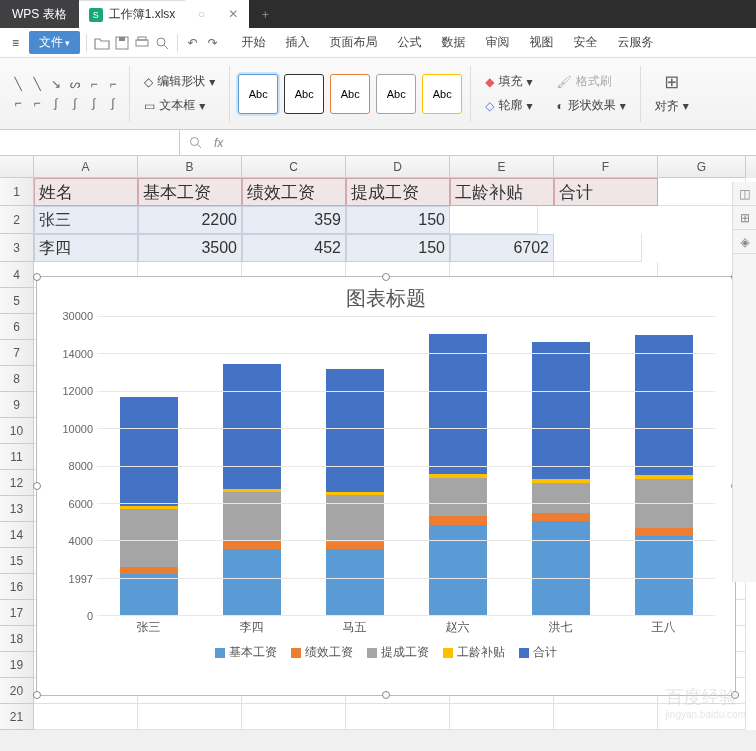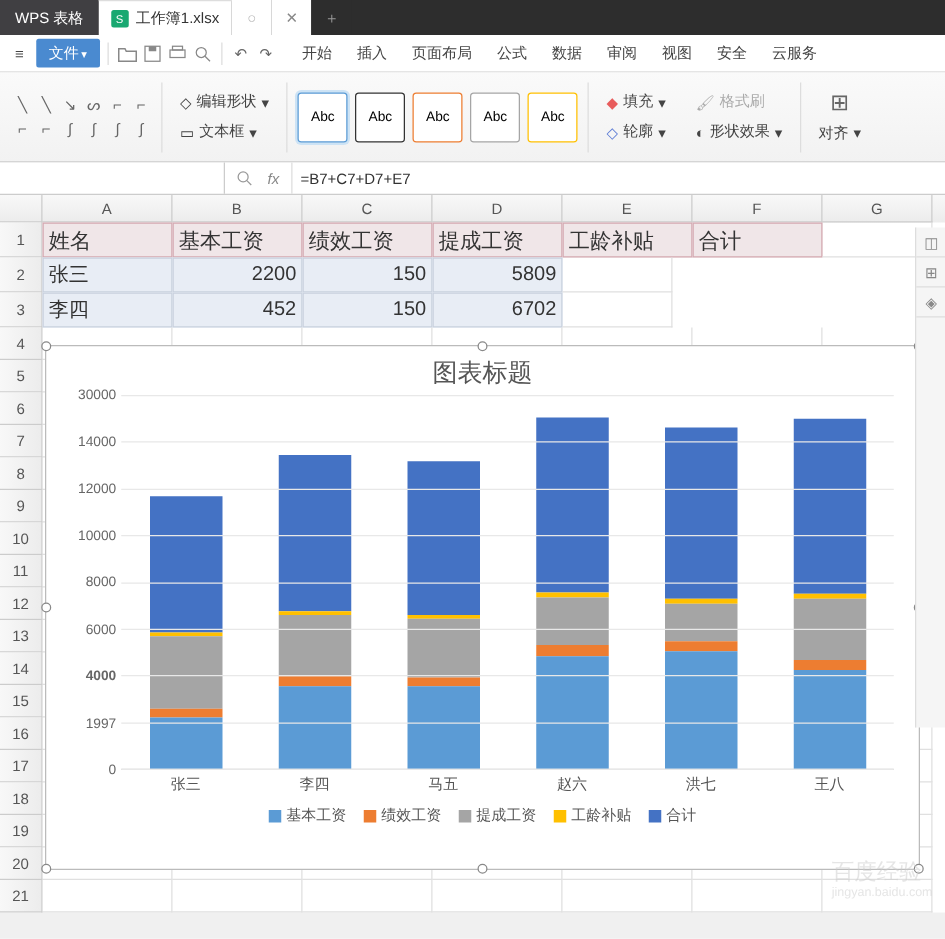--- a/index.html
+++ b/index.html
@@ -200,21 +200,20 @@
   <div class="name-box"></div>
   <div class="fb-btns">
     <div class="fb-btn">
       <svg width="14" height="14">
           <circle cx="5.5" cy="5.5" r="4" fill="none" stroke="#999"></circle>
           <line x1="8.5" y1="8.5" x2="12" y2="12" stroke="#999"></line>
         </svg>
     </div>
     <span class="fx-label">fx</span>
   </div>
-  <div class="formula-input">=B7+C7+D7+E7</div>
 </div>
 
 <div class="sheet-area">
   <div class="col-headers">
     <div class="corner"></div>
     <div class="col-h" style="width:104px">A</div>
     <div class="col-h" style="width:104px">B</div>
     <div class="col-h" style="width:104px">C</div>
     <div class="col-h" style="width:104px">D</div>
     <div class="col-h" style="width:104px">E</div>
@@ -229,27 +228,28 @@
         <div class="cell hdr-cell" style="width: 104px;">绩效工资</div>
         <div class="cell hdr-cell" style="width: 104px;">提成工资</div>
         <div class="cell hdr-cell" style="width: 104px;">工龄补贴</div>
         <div class="cell hdr-cell" style="width: 104px;">合计</div>
         <div class="cell" style="width: 88px;"></div>
       </div>
       <div class="row data-row">
         <div class="row-h">2</div>
         <div class="cell data-cell" style="width: 104px;">张三</div>
         <div class="cell data-cell right" style="width: 104px;">2200</div>
+        <div class="cell data-cell right" style="width: 104px;">359</div>
         <div class="cell data-cell right" style="width: 104px;">150</div>
-        <div class="cell data-cell right" style="width: 104px;">5809</div>
         <div class="cell" style="width: 88px;"></div>
       </div>
       <div class="row data-row">
         <div class="row-h">3</div>
         <div class="cell data-cell" style="width: 104px;">李四</div>
+        <div class="cell data-cell right" style="width: 104px;">3500</div>
         <div class="cell data-cell right" style="width: 104px;">452</div>
         <div class="cell data-cell right" style="width: 104px;">150</div>
         <div class="cell data-cell right" style="width: 104px;">6702</div>
         <div class="cell" style="width: 88px;"></div>
       </div>
       <div class="row">
         <div class="row-h">4</div>
         <div class="cell" style="width: 104px;"></div>
         <div class="cell" style="width: 104px;"></div>
         <div class="cell" style="width: 104px;"></div>
@@ -438,21 +438,21 @@
     <div class="chart-handle" style="right:-4px;top:50%;margin-top:-4px"></div>
     <div class="chart-handle" style="left:-4px;bottom:-4px"></div>
     <div class="chart-handle" style="left:50%;bottom:-4px;margin-left:-4px"></div>
     <div class="chart-handle" style="right:-4px;bottom:-4px"></div>
 
     <div class="chart-title">图表标题</div>
     <div class="chart-plot">
       <div class="y-axis" id="y-axis">
           <div class="y-tick" style="top: 100%;">0</div>
           <div class="y-tick" style="top: 87.5%;">1997</div>
-          <div class="y-tick" style="top: 75%; font-weight: bold;">4000</div>
+          <div class="y-tick" style="top: 75%;">4000</div>
           <div class="y-tick" style="top: 62.5%;">6000</div>
           <div class="y-tick" style="top: 50%;">8000</div>
           <div class="y-tick" style="top: 37.5%;">10000</div>
           <div class="y-tick" style="top: 25%;">12000</div>
           <div class="y-tick" style="top: 12.5%;">14000</div>
           <div class="y-tick" style="top: 0%;">30000</div>
         </div>
       <div class="plot-area" id="plot-area">
         <div class="bars" id="bars">
             <div class="bar-stack">

